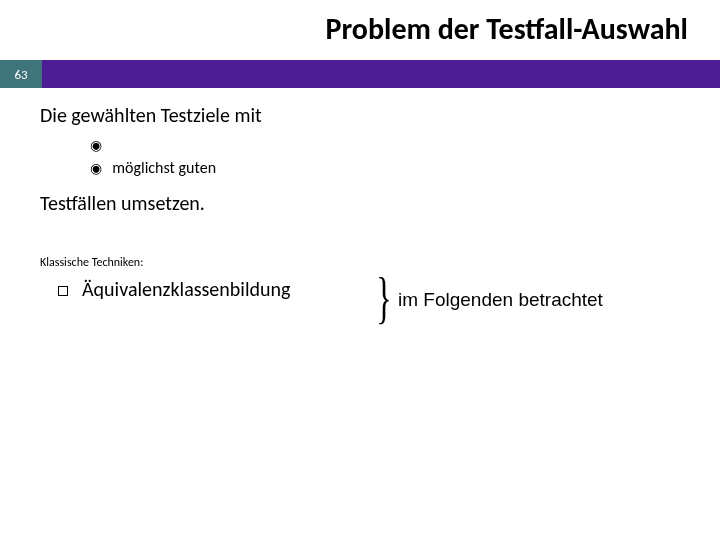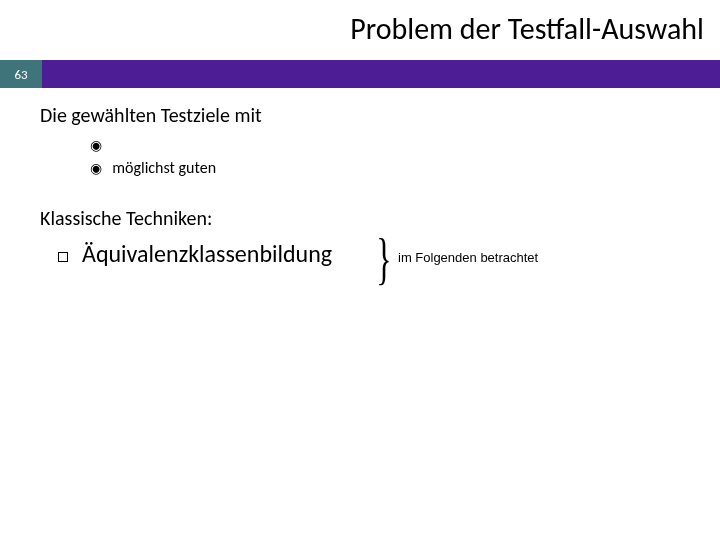--- a/index.html
+++ b/index.html
@@ -8,23 +8,23 @@
     height: 540px;
     background: #ffffff;
     font-family: "Calibri", "Segoe UI", Arial, sans-serif;
     color: #000;
     overflow: hidden;
     position: relative;
   }
   .title {
     position: absolute;
     top: 10px;
-    right: 16px;
+    right: 32px;
     font-size: 30px;
-    font-weight: 400;
+    font-weight: 700;
     color: #000;
     letter-spacing: 0;
   }
   .slide-number-bar {
     position: absolute;
     top: 60px;
     left: 0;
     width: 100%;
     height: 28px;
     background: #4c1d95;
@@ -59,29 +59,29 @@
     line-height: 1.5;
     display: flex;
     align-items: baseline;
     gap: 10px;
   }
   .sub-bullet {
     font-size: 14px;
     color: #000;
   }
   .section-heading {
-    font-size: 20px;
-    margin-top: 26px;
+    font-size: 12px;
+    margin-top: 38px;
     margin-bottom: 4px;
   }
   .tech-list {
     margin: 0 0 0 18px;
   }
   .tech-item {
-    font-size: 24px;
+    font-size: 20px;
     line-height: 1.65;
     display: flex;
     align-items: baseline;
     gap: 14px;
   }
   .tech-bullet {
     width: 10px;
     height: 10px;
     border: 1.5px solid #000;
     display: inline-block;
@@ -97,21 +97,21 @@
     top: -4px;
     font-size: 58px;
     line-height: 1;
     font-family: "Times New Roman", serif;
     transform: scaleX(0.55);
   }
   .annot {
     position: absolute;
     left: 340px;
     top: 16px;
-    font-size: 13px;
+    font-size: 19px;
     font-family: Arial, sans-serif;
   }
 </style>
 </head>
 <body>
 
 <div class="title">Problem der Testfall-Auswahl</div>
 
 <div class="slide-number-bar">
   <div class="slide-number">63</div>
@@ -124,20 +124,21 @@
   <div class="sub-list">
     <div class="sub-item">
       <span class="sub-bullet">◉</span>
     </div>
     <div class="sub-item">
       <span class="sub-bullet">◉</span>
       <span>möglichst guten</span>
     </div>
   </div>
 
+  <div class="p-main">Testfällen umsetzen.</div>
 
   <div class="section-heading">Klassische Techniken:</div>
 
   <div class="tech-list">
 
     <div class="row-wrap">
       <div class="tech-item">
         <span class="tech-bullet"></span>
         <span>Äquivalenzklassenbildung</span>
       </div>

